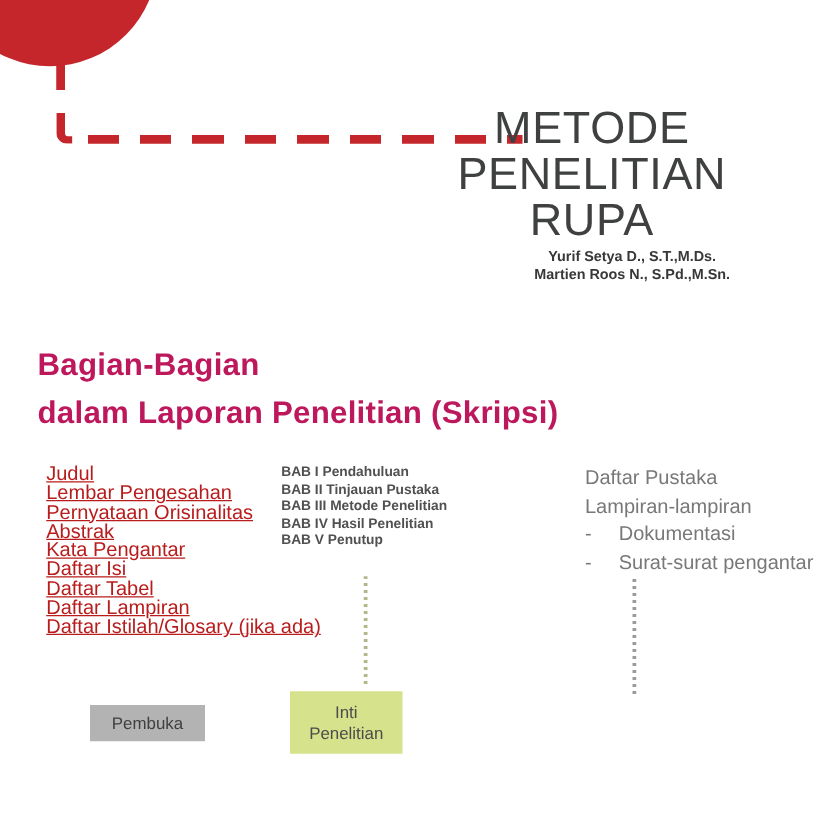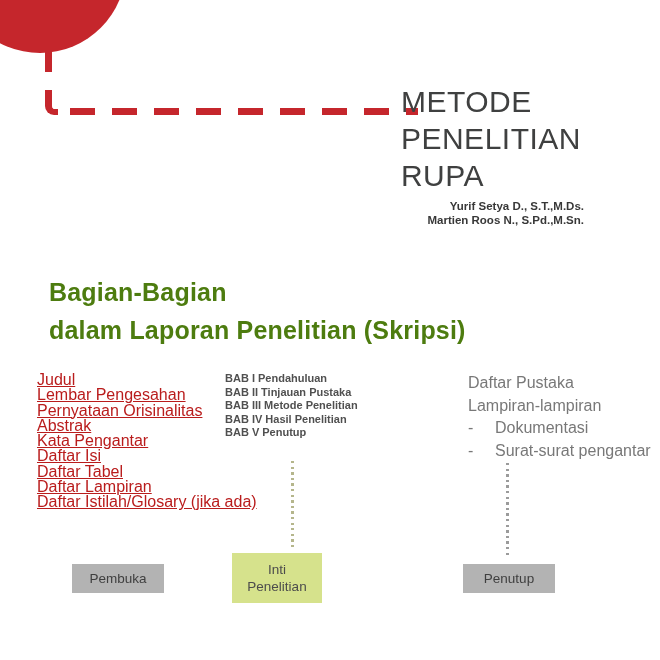--- a/index.html
+++ b/index.html
@@ -39,47 +39,46 @@
     position: absolute;
     left: 70px; top: 108px;
     width: 348px; height: 7px;
     background: repeating-linear-gradient(90deg, #c5262c 0 25px, transparent 25px 42px);
   }
 
   
   .title {
     position: absolute;
     right: 79px; top: 83px;
-    text-align: left;
-    font-size: 30px;
+    text-align: center;
+    font-size: 36px;
     line-height: 37px;
     letter-spacing: 0.5px;
     color: #3f4040;
     font-weight: 400;
   }
   .authors {
     position: absolute;
     right: 76px; top: 200px;
-    text-align: right;
+    text-align: center;
     font-size: 11.5px;
     line-height: 13.5px;
     font-weight: bold;
     color: #383838;
   }
 
   
   .heading {
     position: absolute;
     left: 30px; top: 274px;
     font-size: 25px;
     line-height: 37.5px;
     font-weight: bold;
-    color: #4d7c0f;
+    color: #be185d;
     letter-spacing: 0.2px;
-    margin-left: 19px;
   }
 
   
   .list-pembuka {
     position: absolute;
     left: 37px; top: 372px;
     font-size: 16px;
     line-height: 15.3px;
     color: #b91c1c;
     text-decoration: underline;
@@ -190,17 +189,14 @@
   <div class="dotted dotted-inti"></div>
   <div class="dotted dotted-penutup"></div>
 
   <div class="box box-pembuka">
     <div>Pembuka</div>
   </div>
   <div class="box box-inti">
     <div>Inti</div>
     <div>Penelitian</div>
   </div>
-  <div class="box box-penutup">
-    <div>Penutup</div>
-  </div>
 
 </div>
 
 </body></html>

